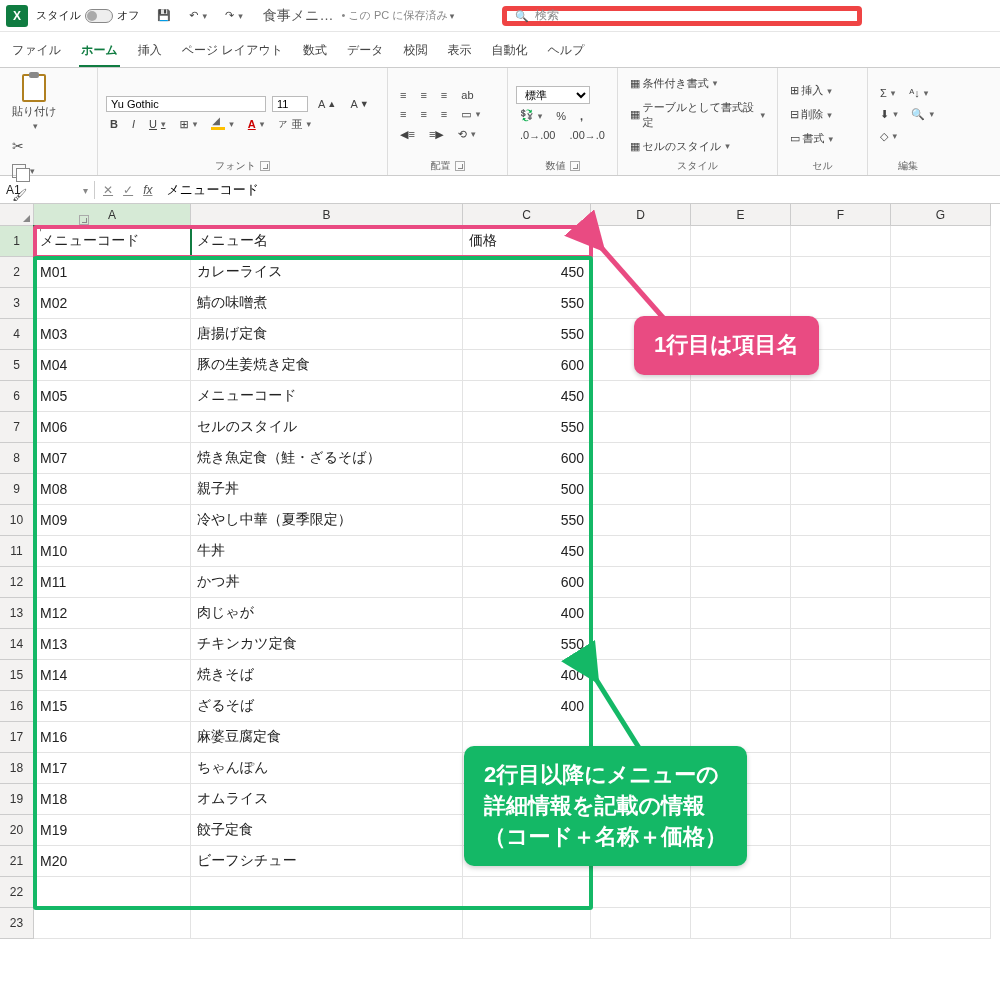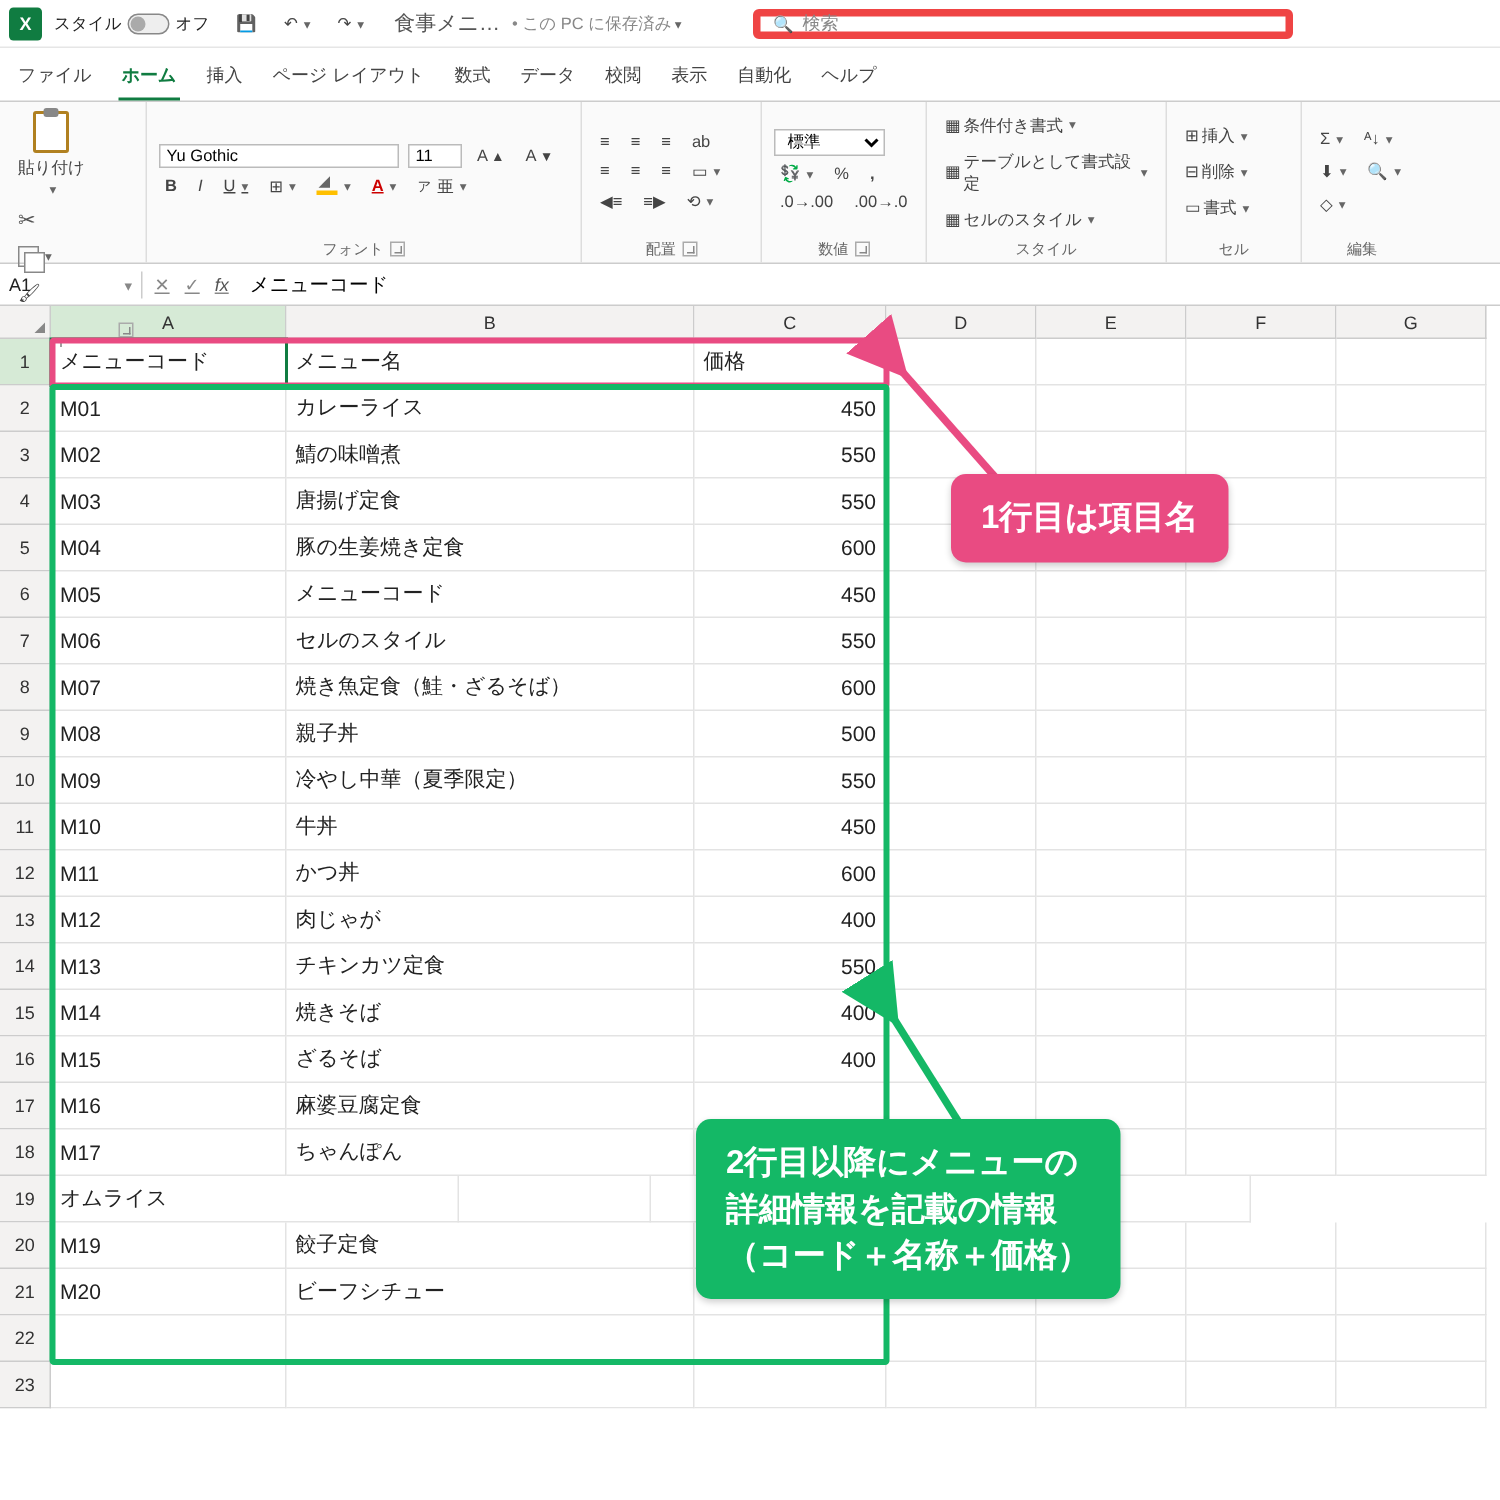--- a/index.html
+++ b/index.html
@@ -480,20 +480,21 @@
       <div class="row">
         <div class="cell cA">M17</div>
         <div class="cell cB">ちゃんぽん</div>
         <div class="cell cC right"></div>
         <div class="cell cD"></div>
         <div class="cell cE"></div>
         <div class="cell cF"></div>
         <div class="cell cG"></div>
       </div>
       <div class="row">
+        <div class="cell cA">M18</div>
         <div class="cell cB">オムライス</div>
         <div class="cell cC right"></div>
         <div class="cell cD"></div>
         <div class="cell cE"></div>
         <div class="cell cF"></div>
         <div class="cell cG"></div>
       </div>
       <div class="row">
         <div class="cell cA">M19</div>
         <div class="cell cB">餃子定食</div>

